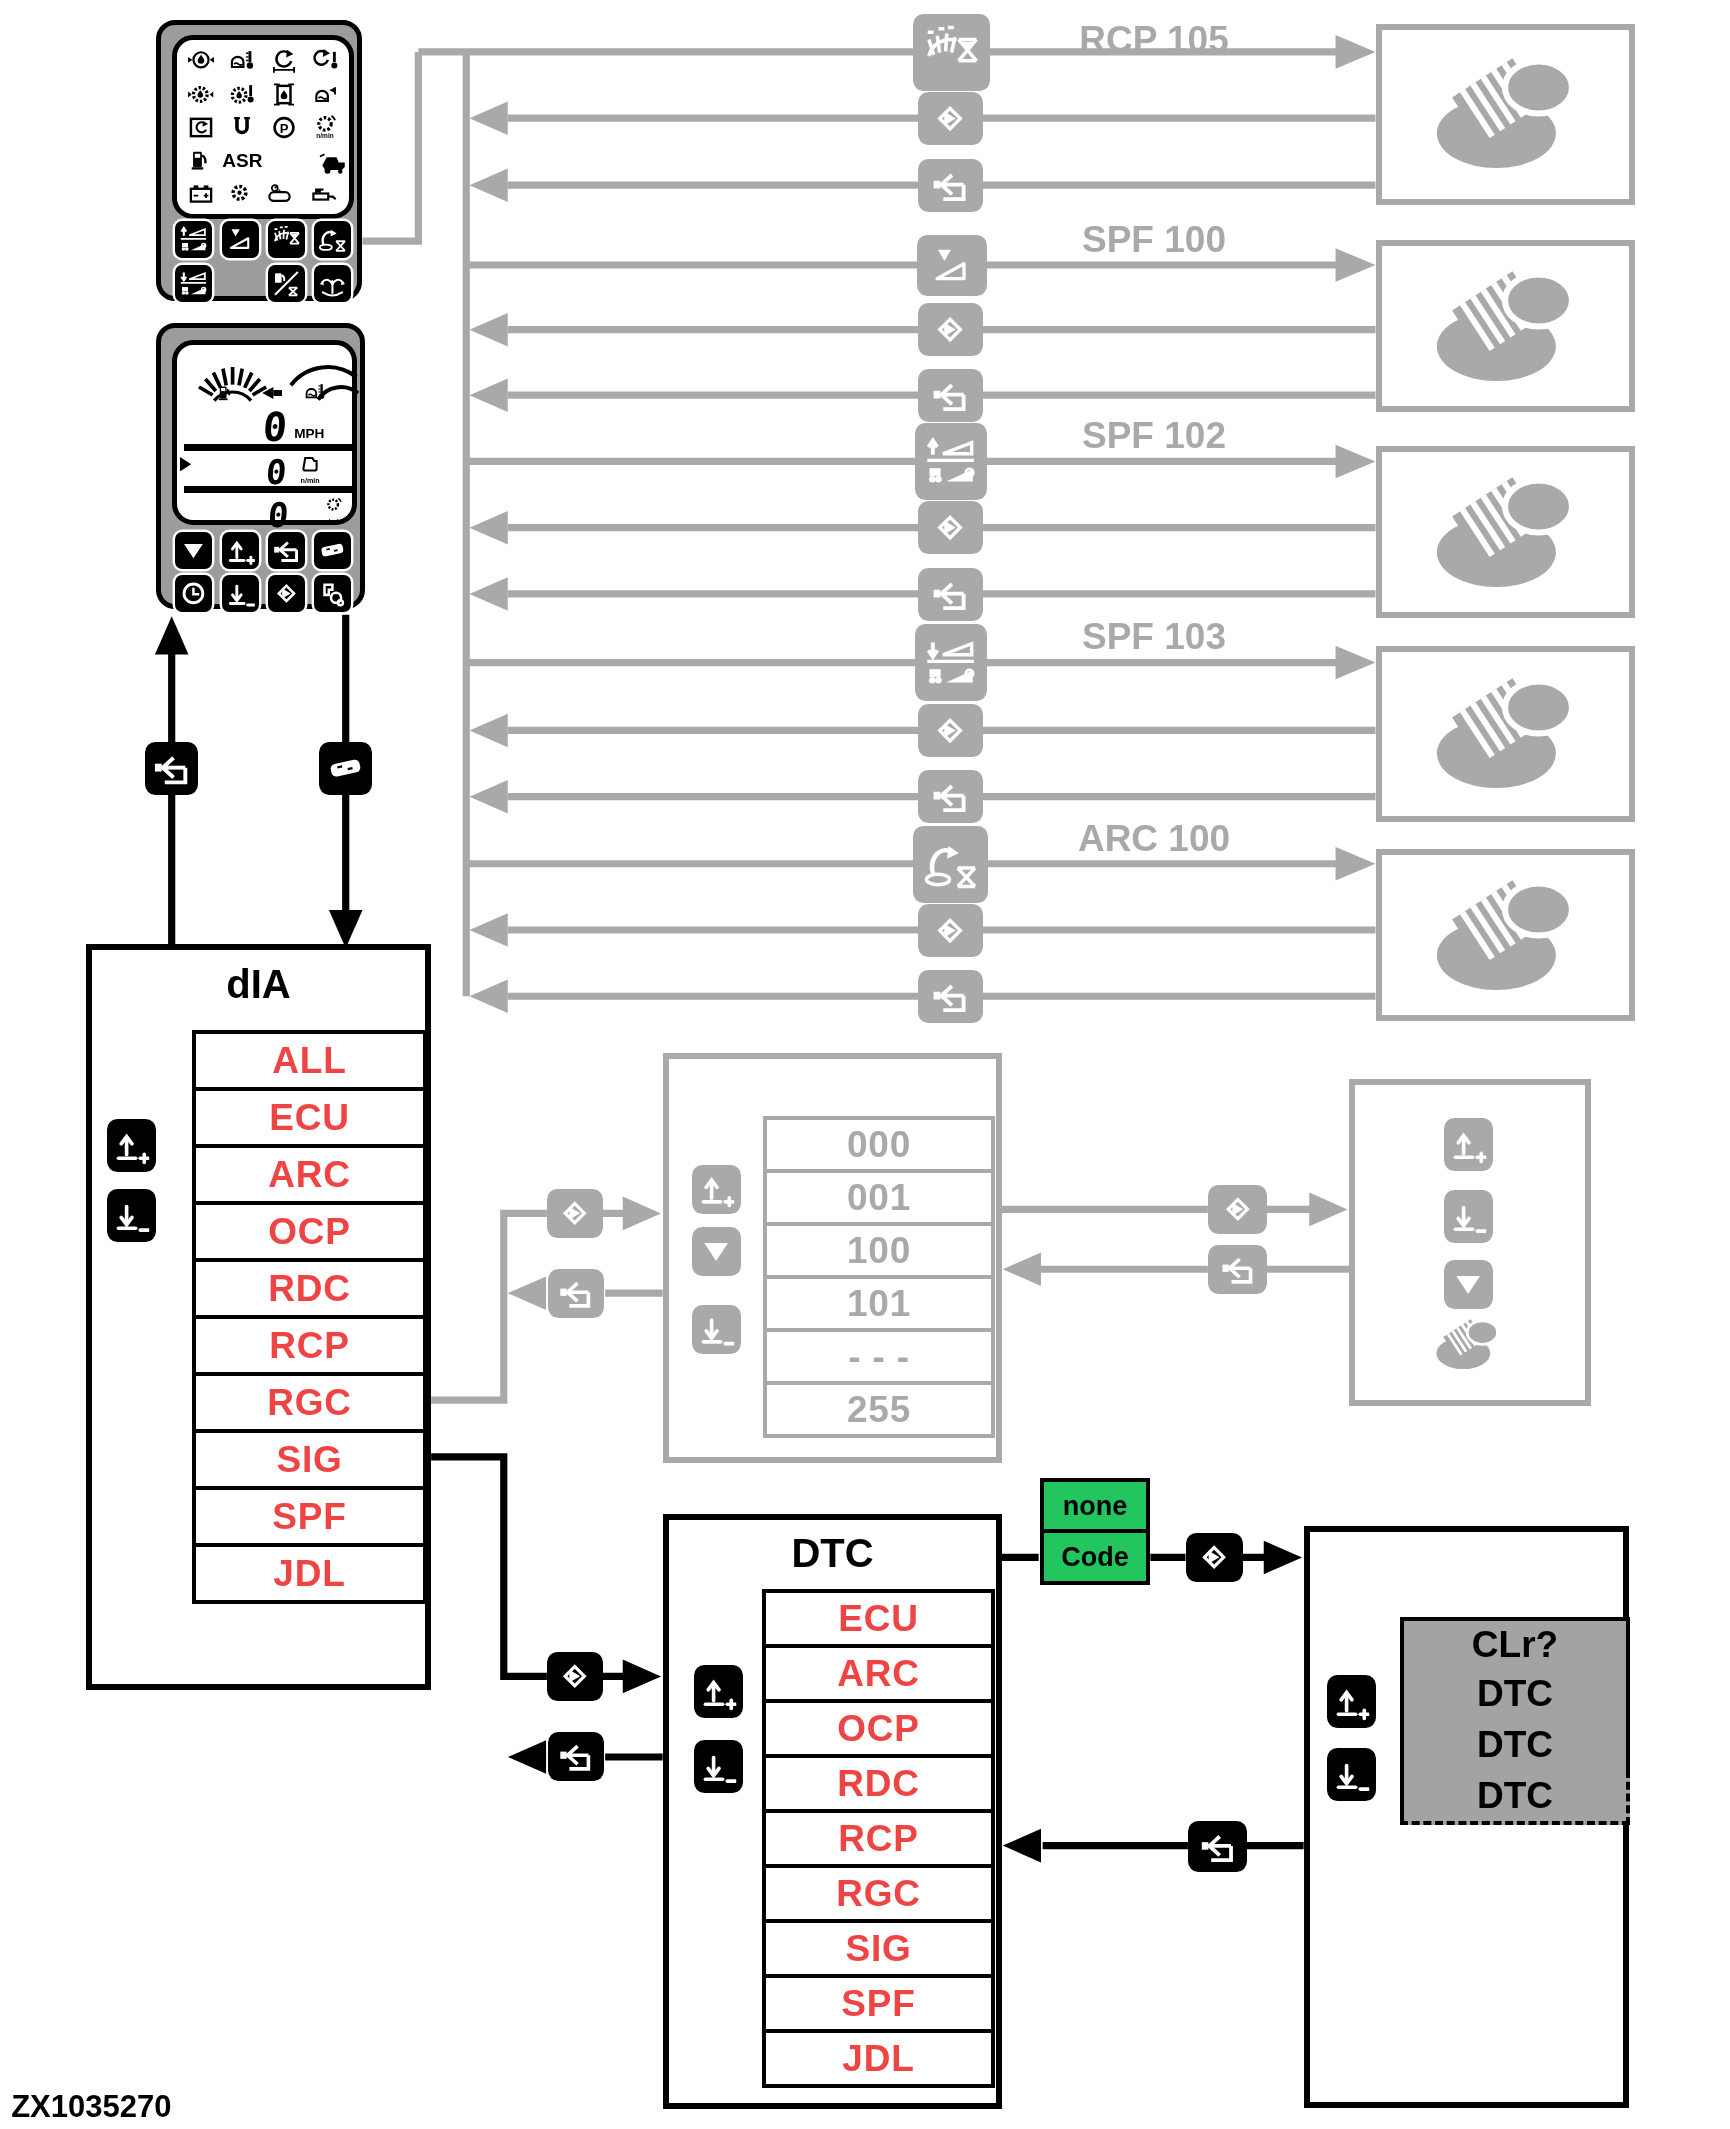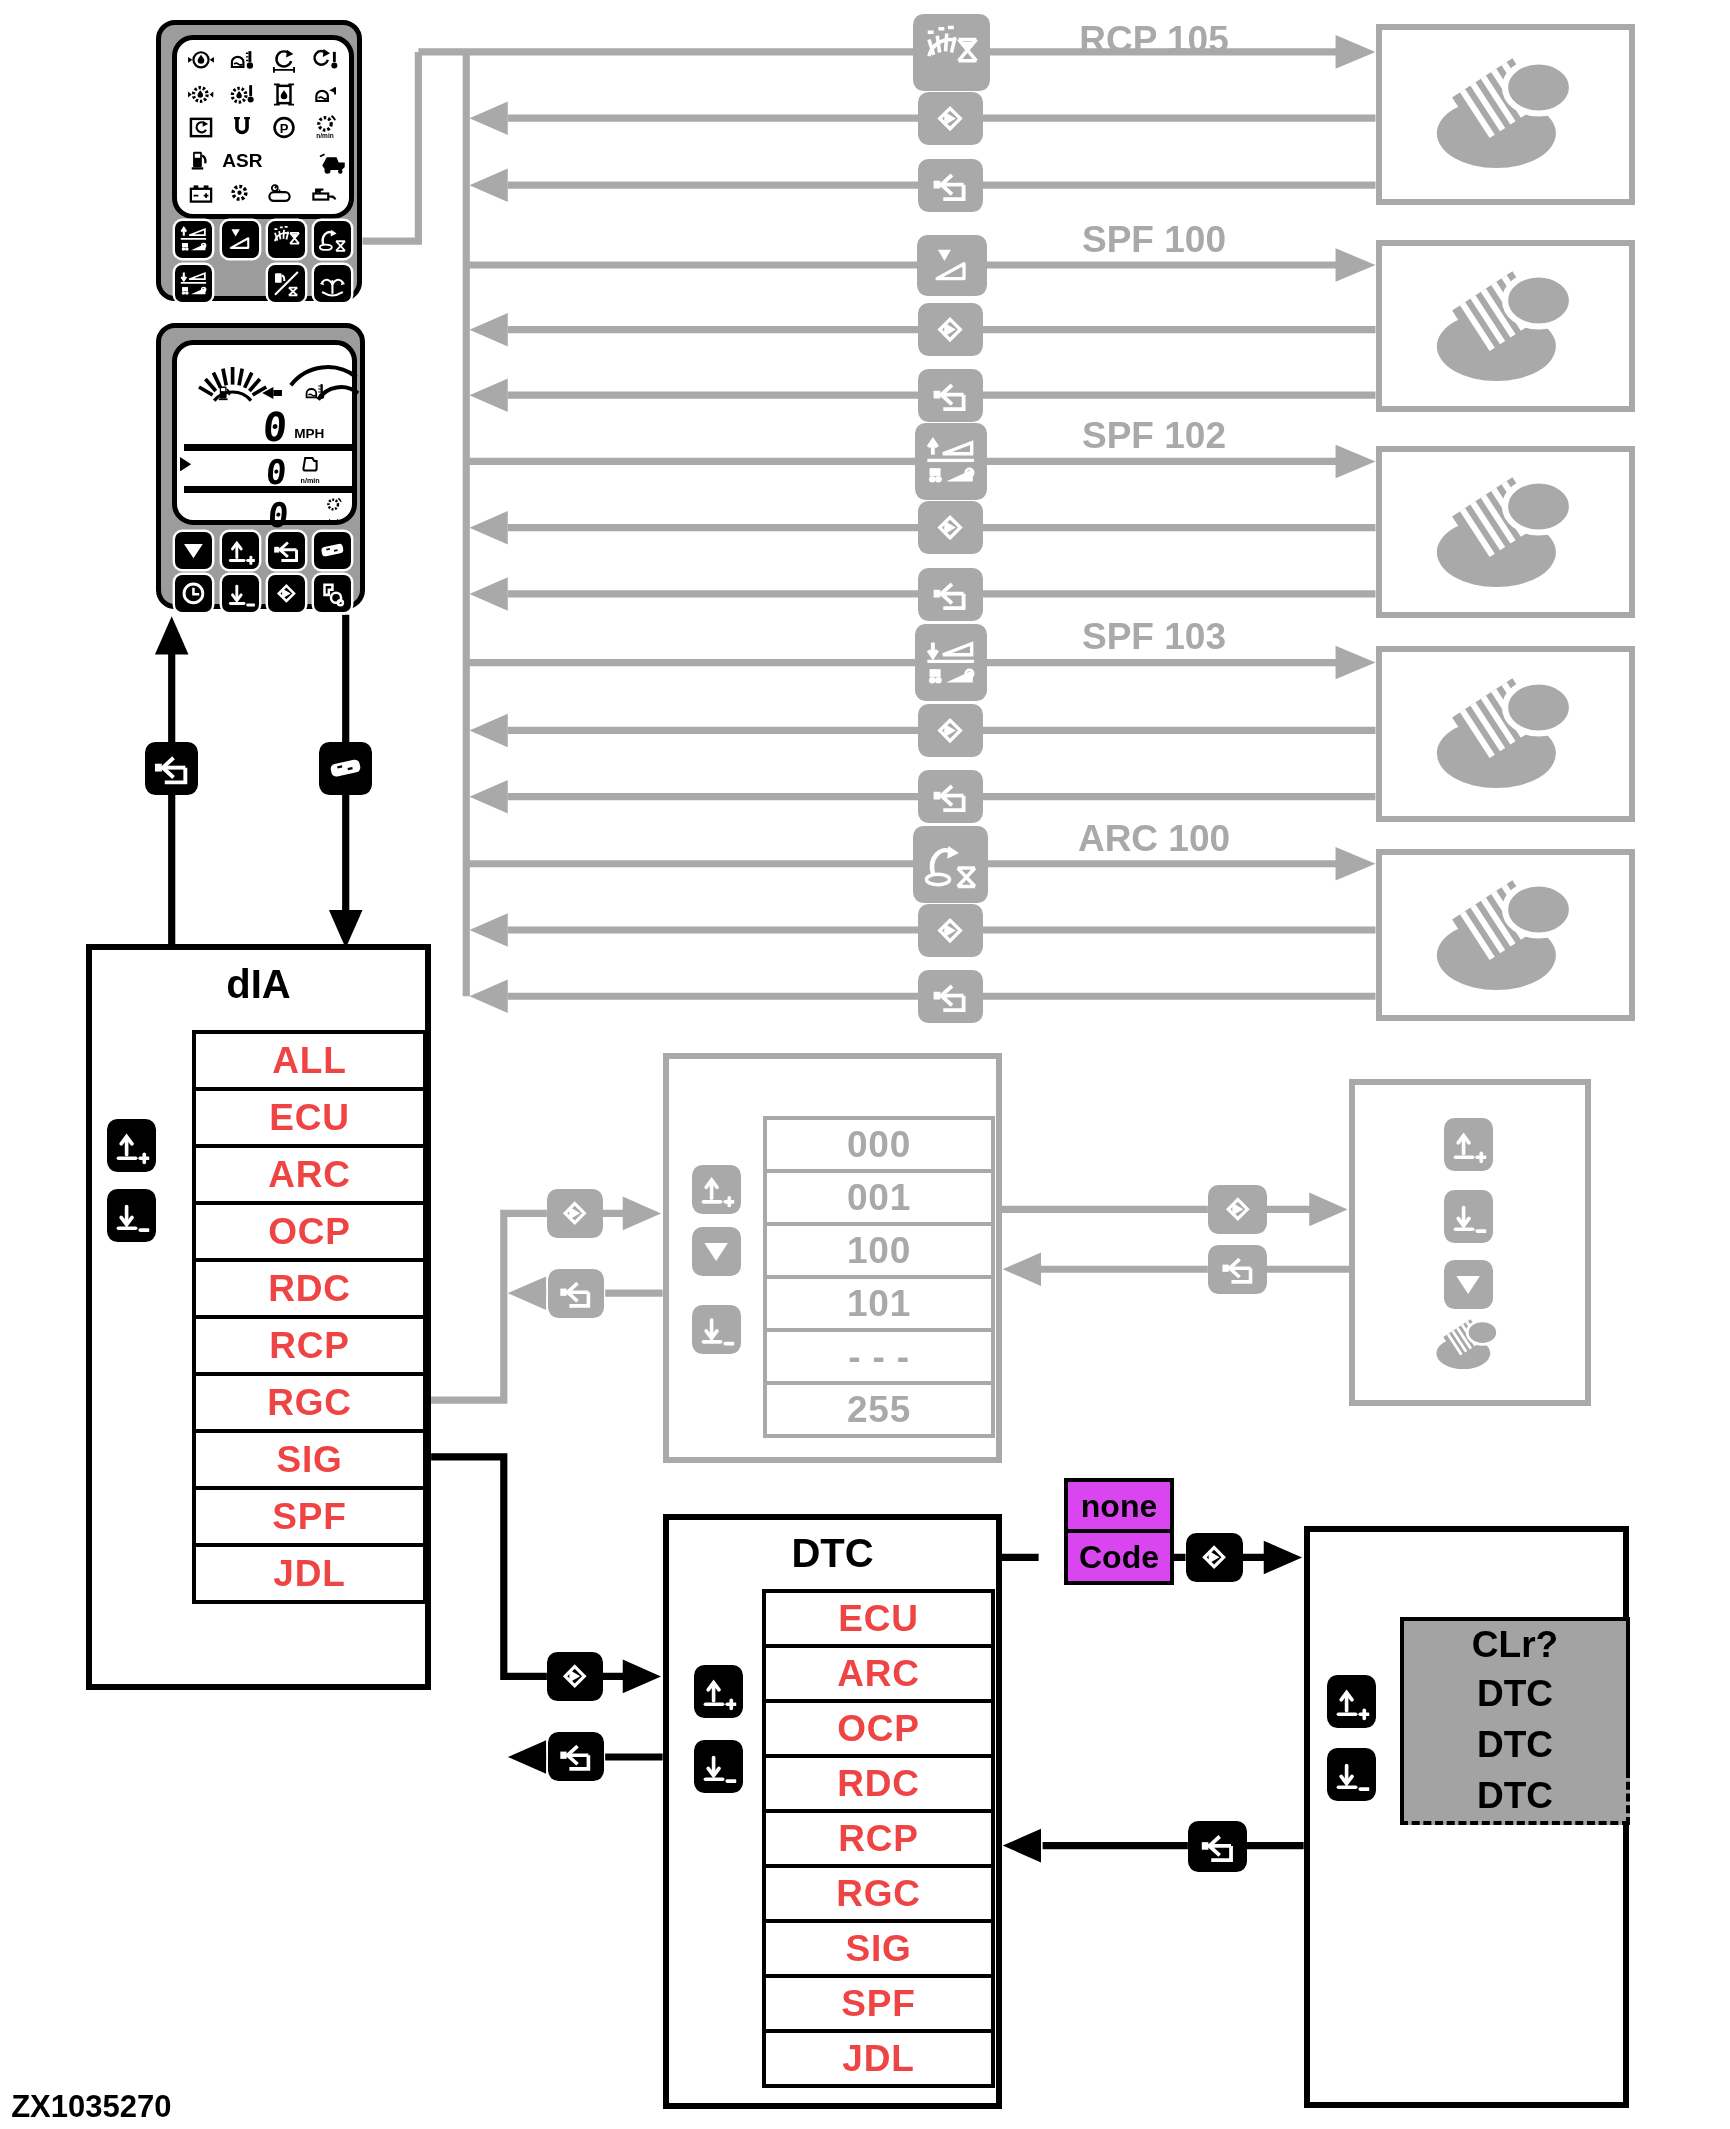--- a/index.html
+++ b/index.html
@@ -27,22 +27,22 @@
   .list .cell{height:53px;display:flex;align-items:center;justify-content:center;
       font-weight:bold;font-size:37px;color:#ef4444;border-top:4px solid #000;letter-spacing:0.8px;}
   .list .cell:first-child{border-top:none;}
   .list.g{border-color:#a9a9a9;}
   .list.g .cell{color:#a9a9a9;border-color:#a9a9a9;height:49px;}
   .list.dtc .cell{height:51px;}
   
   .crow{position:absolute;background:#a3a3a3;border:4px solid #000;box-sizing:border-box;
       display:flex;align-items:center;justify-content:center;font-weight:bold;font-size:37px;}
   
-  .rrow{position:absolute;background:#d946ef;border:4.8px solid #000;box-sizing:border-box;
-      display:flex;align-items:center;justify-content:center;font-weight:bold;font-size:32px;margin-left:24px;}
+  .rrow{position:absolute;background:#22c55e;border:4.8px solid #000;box-sizing:border-box;
+      display:flex;align-items:center;justify-content:center;font-weight:bold;font-size:27px;}
   .code-label{position:absolute;color:#a9a9a9;font-weight:bold;font-size:37px;text-align:center;white-space:nowrap;}
   .pn{position:absolute;font-weight:bold;font-size:31px;color:#000;}
   .dseg{position:absolute;font-family:"DejaVu Sans Mono",monospace;font-weight:bold;color:#000;transform:skewX(-5deg);}
   .unit{position:absolute;font-weight:bold;color:#000;}
   .wicon{color:#000;}
   .bar{position:absolute;background:#000;}
   .irow{display:flex;align-items:center;justify-content:space-around;width:100%;}
   .asr{font-weight:bold;font-size:19px;color:#000;margin-left:7px;}
   .tinyu{font-size:7.2px;font-weight:bold;}
 </style>

